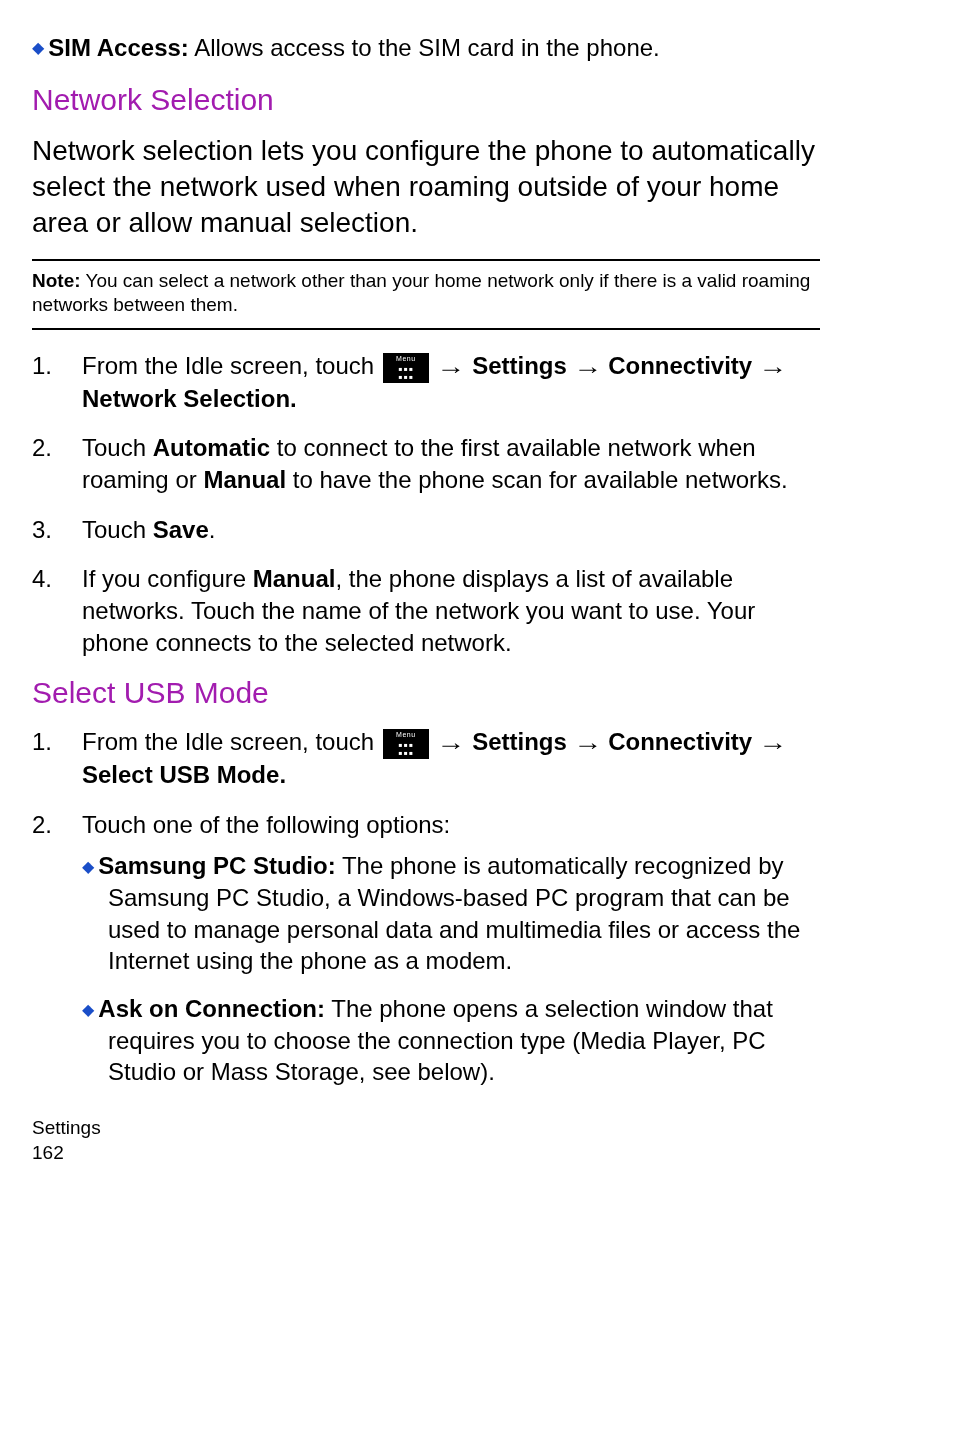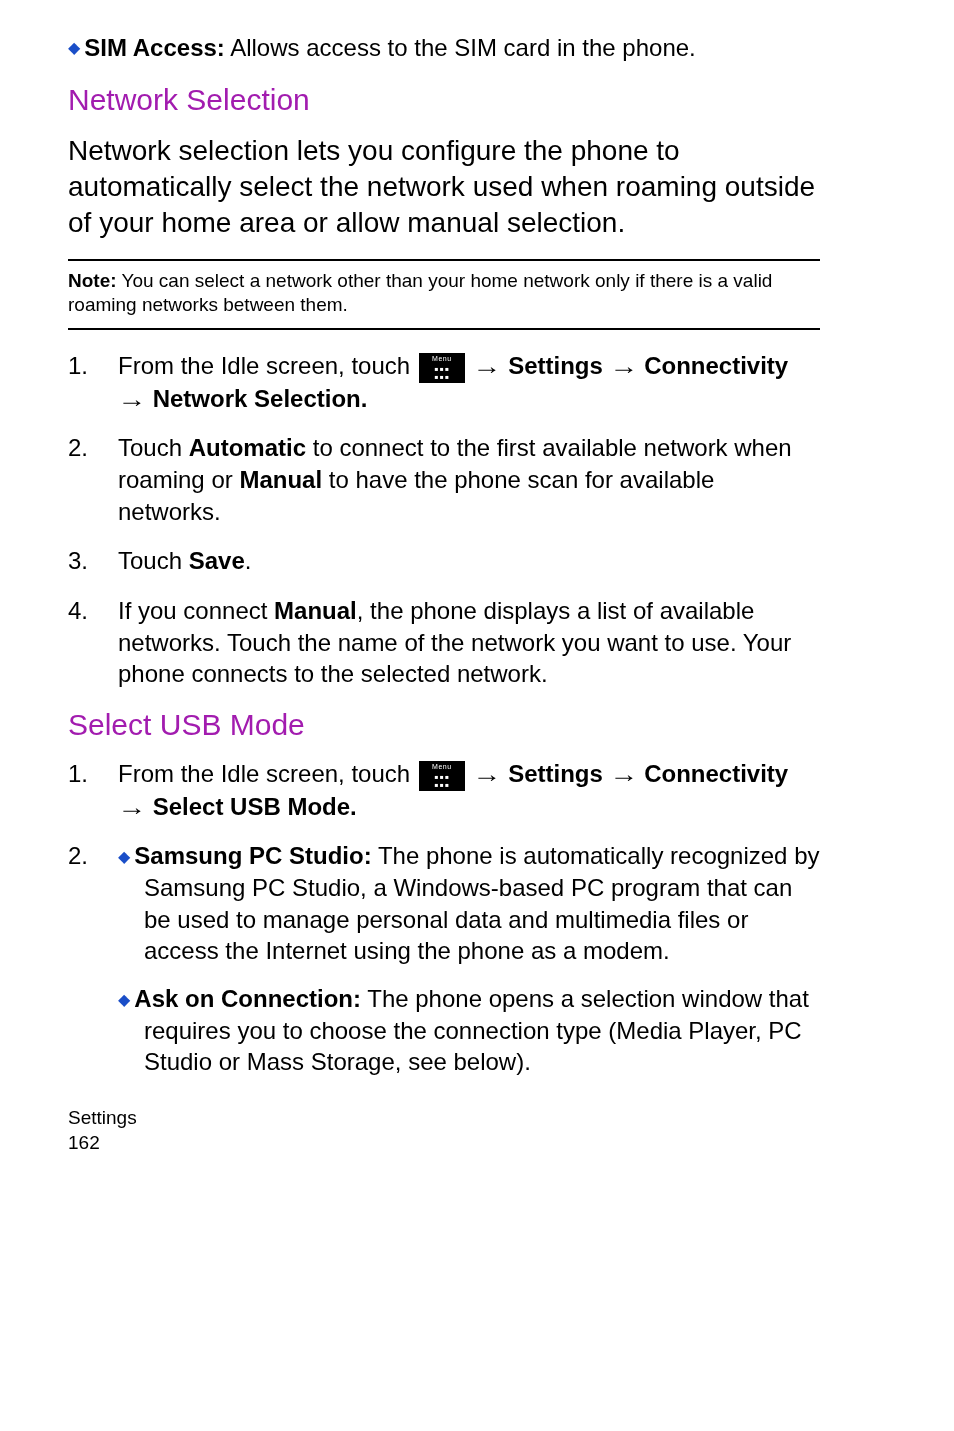--- a/index.html
+++ b/index.html
@@ -4,21 +4,21 @@
 <style>
   html, body {
     margin: 0;
     padding: 0;
     background: #fff;
     font-family: Arial, Helvetica, sans-serif;
     color: #000;
     width: 954px;
   }
   .page {
-    padding: 32px 60px 20px 68px;
+    padding: 32px 60px 20px 32px;
     box-sizing: border-box;
     width: 880px;
   }
   .diamond {
     color: #1a4ec8;
     font-size: 16px;
     display: inline-block;
     vertical-align: middle;
     margin-right: 4px;
     margin-top:-3px;
@@ -145,35 +145,36 @@
       <span> </span><span class="arrow">→</span><strong> Settings </strong><span class="arrow">→</span><strong> Connectivity </strong><span class="arrow">→</span>
       <strong>Network Selection.</strong>
     </li>
     <li>
       <span>Touch </span><strong>Automatic</strong><span> to connect to the first available network when roaming or </span><strong>Manual</strong><span> to have the phone scan for available networks.</span>
     </li>
     <li>
       <span>Touch </span><strong>Save</strong><span>.</span>
     </li>
     <li>
-      <span>If you connect </span><strong>Manual</strong><span>, the phone displays a list of available networks. Touch the name of the network you want to use. Your phone connects to the selected network.</span>
+      <span>If you configure </span><strong>Manual</strong><span>, the phone displays a list of available networks. Touch the name of the network you want to use. Your phone connects to the selected network.</span>
     </li>
   </ol>
 
   <h2 class="section-h">Select USB Mode</h2>
 
 
   <ol class="ol">
     <li>
       <span>From the Idle screen, touch </span>
       <span class="icon-menu"><span class="top">Menu</span><span class="dots">▪▪▪<br>▪▪▪</span></span>
       <span> </span><span class="arrow">→</span><strong> Settings </strong><span class="arrow">→</span><strong> Connectivity </strong><span class="arrow">→</span>
       <strong>Select USB Mode.</strong>
     </li>
     <li>
+      <span>Touch one of the following options:</span>
       <ul class="sub-bullets">
         <li>
           <span class="diamond">◆</span><strong>Samsung PC Studio:</strong><span> The phone is automatically recognized by Samsung PC Studio, a Windows-based PC program that can be used to manage personal data and multimedia files or access the Internet using the phone as a modem.</span>
         </li>
         <li>
           <span class="diamond">◆</span><strong>Ask on Connection:</strong><span> The phone opens a selection window that requires you to choose the connection type (Media Player, PC Studio or Mass Storage, see below).</span>
         </li>
       </ul>
     </li>
   </ol>

